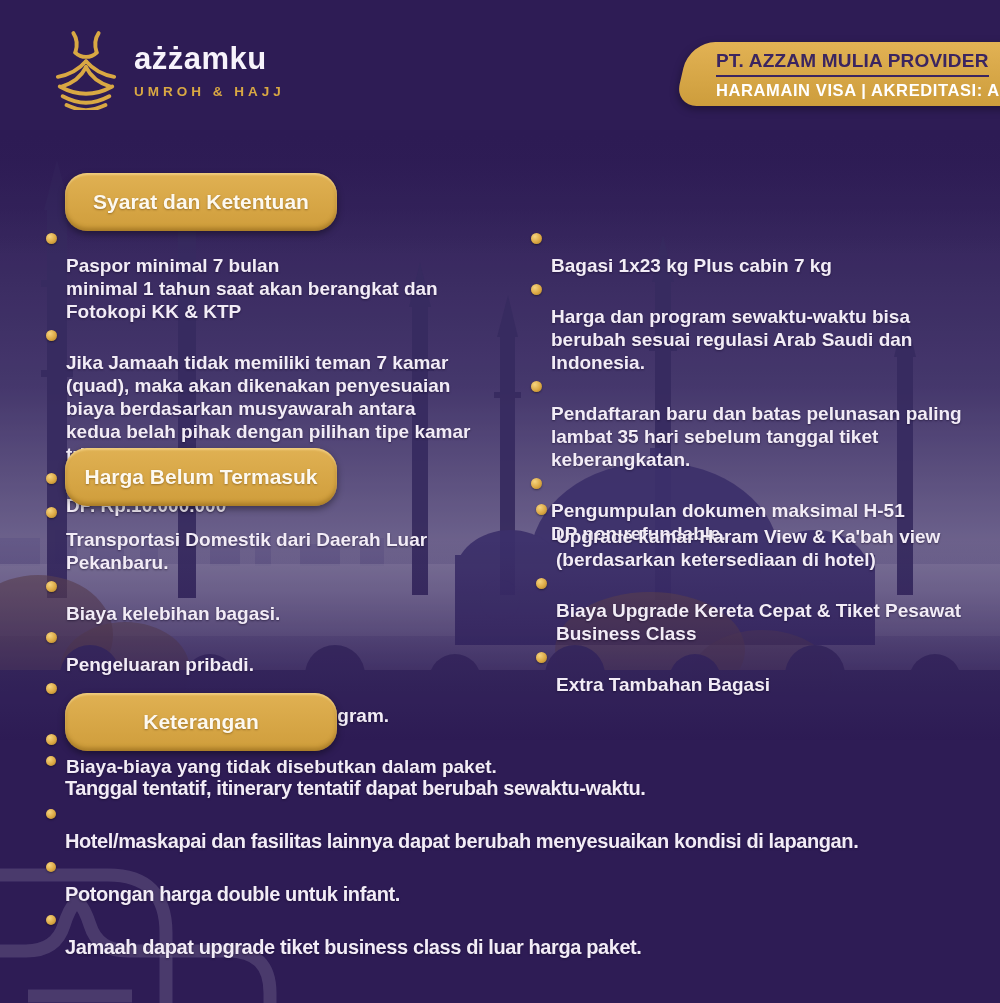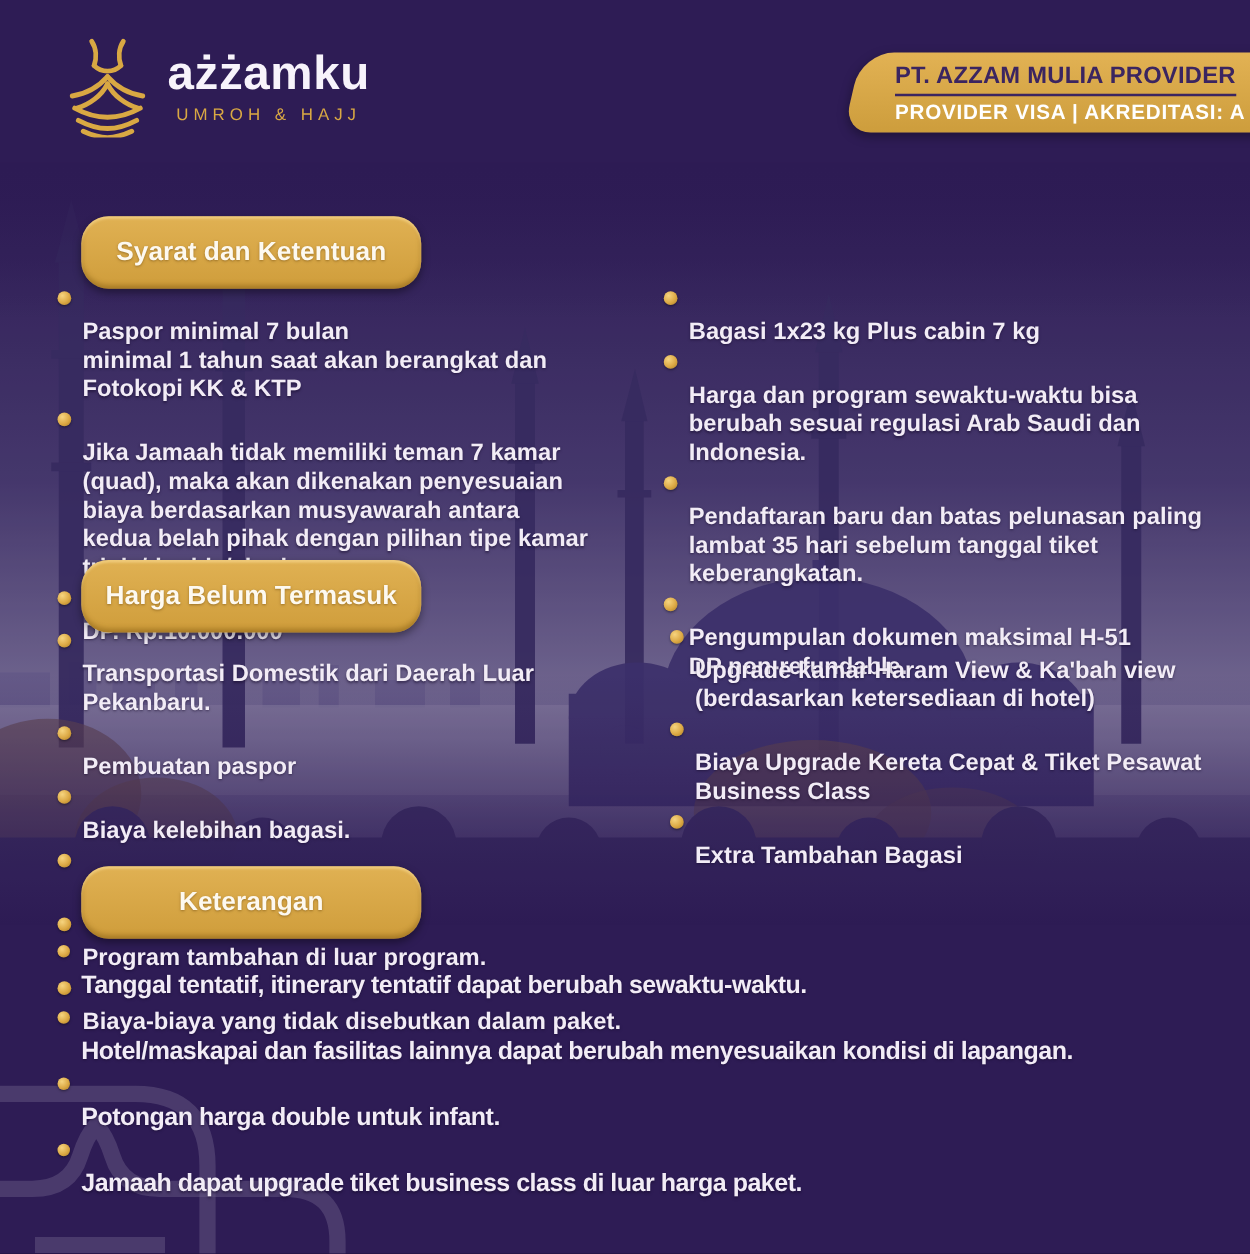--- a/index.html
+++ b/index.html
@@ -8,22 +8,22 @@
     background:#2e1c55;
     font-family:"Liberation Sans", sans-serif;
   }
   
   .scene { position:absolute; top:130px; left:0; width:1000px; height:610px; display:block; }
   
   .header { position:absolute; top:0; left:0; width:1000px; height:130px; z-index:5; }
   .brand { position:absolute; left:52px; top:30px; display:flex; align-items:flex-start; }
   .brand-icon { width:68px; height:80px; }
   .brand-textwrap { margin-left:14px; padding-top:6px; }
-  .brand-name { color:#f7f3fb; font-size:38px; font-weight:bold; letter-spacing:0.5px; line-height:46px; }
-  .brand-tagline { color:#d9a843; font-size:13.5px; font-weight:normal; letter-spacing:4px; margin-top:2px; text-align:center; }
+  .brand-name { color:#f7f3fb; font-size:31px; font-weight:bold; letter-spacing:0.5px; line-height:46px; }
+  .brand-tagline { color:#d9a843; font-size:13.5px; font-weight:bold; letter-spacing:4px; margin-top:2px; text-align:center; }
   .badge { position:absolute; top:42px; right:0; width:318px; height:64px; z-index:6; }
   .badge-bg { position:absolute; top:0; bottom:0; left:0; right:-40px;
     background:linear-gradient(180deg,#e2b254,#cd9d3c);
     border-radius:26px 0 0 22px; transform:skewX(-13deg);
     box-shadow:0 3px 8px rgba(0,0,0,.35); }
   .badge-content { position:relative; padding:8px 12px 0 34px; }
   .badge-title { display:inline-block; color:#3b2560; font-weight:bold; font-size:19px;
     letter-spacing:0.2px; white-space:nowrap; border-bottom:2.5px solid #3b2560; padding-bottom:3px; }
   .badge-sub { color:#ffffff; font-weight:bold; font-size:16.5px; letter-spacing:0.6px;
     white-space:nowrap; margin-top:4px; }
@@ -188,21 +188,21 @@
       </svg>
       <div class="brand-textwrap">
         <div class="brand-name">ażżamku</div>
         <div class="brand-tagline">UMROH &amp; HAJJ</div>
       </div>
     </div>
     <div class="badge">
       <div class="badge-bg"></div>
       <div class="badge-content">
         <div class="badge-title">PT. AZZAM MULIA PROVIDER</div>
-        <div class="badge-sub">PROVIDER VISA | AKREDITASI: A</div>
+        <div class="badge-sub">HARAMAIN VISA | AKREDITASI: A</div>
       </div>
     </div>
   </div>
 
   <div class="pill" id="pill-syarat">Syarat dan Ketentuan</div>
 
   <div class="list" id="sec1-left">
     <div class="li">
         <span class="dot"></span>
         <div class="li-text">Paspor minimal 7 bulan
@@ -250,24 +250,20 @@
   <div class="pill" id="pill-harga">Harga Belum Termasuk</div>
 
   <div class="list" id="sec2-left">
     <div class="li">
         <span class="dot"></span>
         <div class="li-text">Transportasi Domestik dari Daerah Luar
 Pekanbaru.</div>
       </div>
     <div class="li">
         <span class="dot"></span>
-        <div class="li-text">Pembuatan paspor</div>
-      </div>
-    <div class="li">
-        <span class="dot"></span>
         <div class="li-text">Biaya kelebihan bagasi.</div>
       </div>
     <div class="li">
         <span class="dot"></span>
         <div class="li-text">Pengeluaran pribadi.</div>
       </div>
     <div class="li">
         <span class="dot"></span>
         <div class="li-text">Program tambahan di luar program.</div>
       </div>

